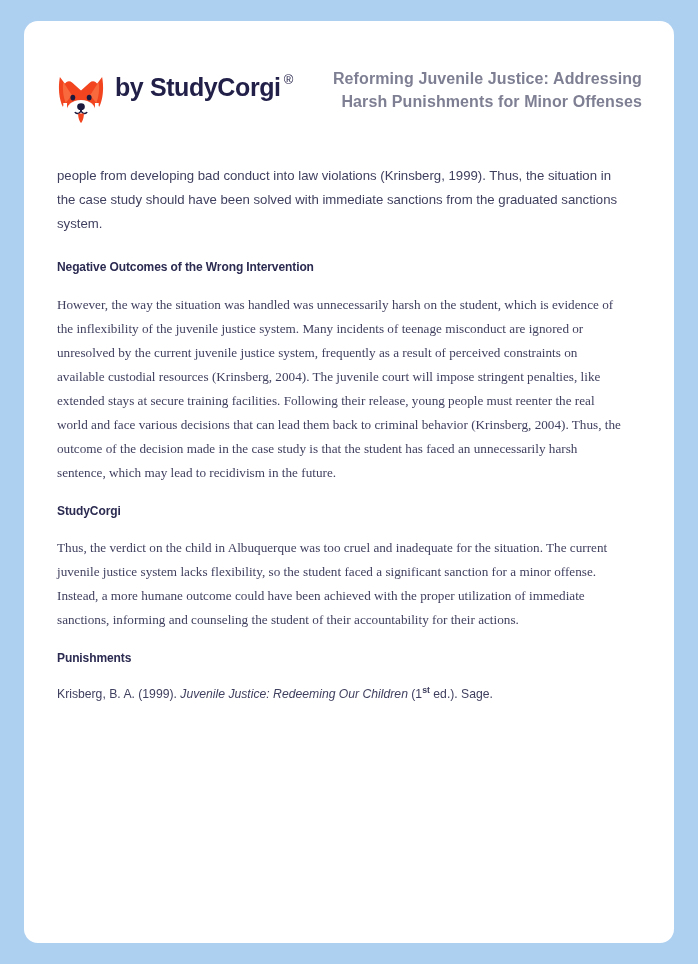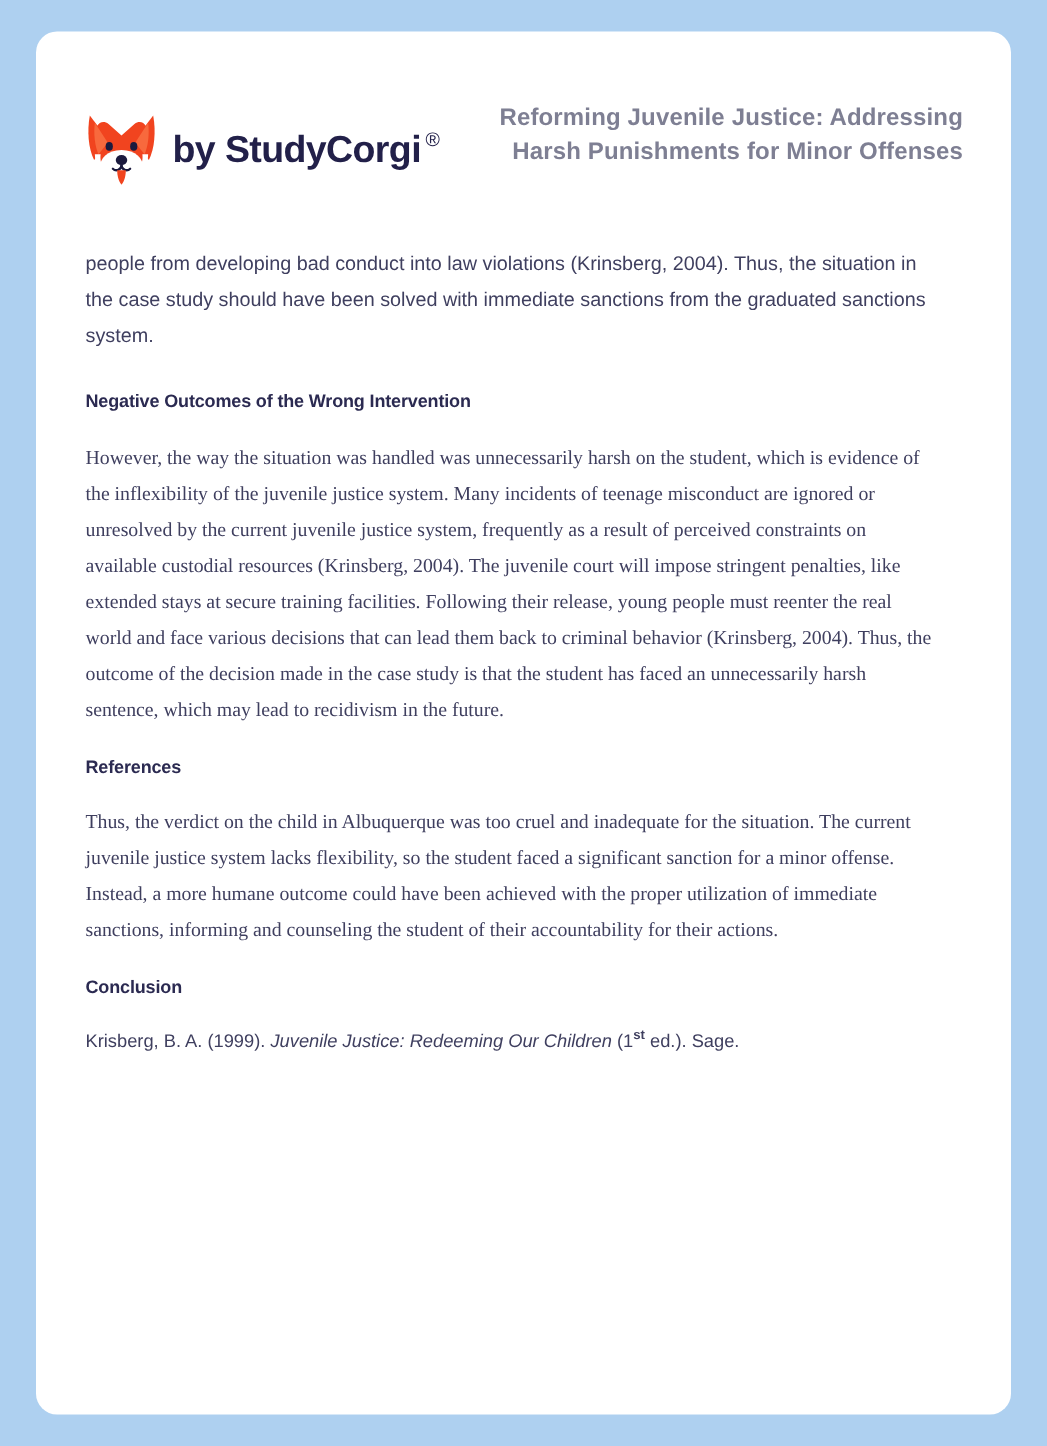--- a/index.html
+++ b/index.html
@@ -27,21 +27,21 @@
   
   .doc-header {
     display: flex;
     align-items: flex-start;
     justify-content: space-between;
     padding: 42px 32px 0 33px;
     box-sizing: border-box;
   }
   .brand {
     display: flex;
-    align-items: center;
+    align-items: flex-start;
     gap: 10px;
     padding-top: 12px;
   }
   .brand-logo {
     width: 48px;
     height: 50px;
     flex: 0 0 auto;
     display: block;
   }
   .brand-wordmark {
@@ -168,34 +168,34 @@
     </div>
 
     <div class="header-meta">
       <p class="header-title">Reforming Juvenile Justice: Addressing Harsh Punishments for Minor Offenses</p>
     </div>
 
   </div>
 
   <div class="doc-body">
 
-    <p class="para">people from developing bad conduct into law violations (Krinsberg, 2004). Thus, the situation in the case study should have been solved with immediate sanctions from the graduated sanctions system.</p>
+    <p class="para">people from developing bad conduct into law violations (Krinsberg, 1999). Thus, the situation in the case study should have been solved with immediate sanctions from the graduated sanctions system.</p>
 
     <div class="block">
       <h2 class="section-heading">Negative Outcomes of the Wrong Intervention</h2>
       <p class="para">However, the way the situation was handled was unnecessarily harsh on the student, which is evidence of the inflexibility of the juvenile justice system. Many incidents of teenage misconduct are ignored or unresolved by the current juvenile justice system, frequently as a result of perceived constraints on available custodial resources (Krinsberg, 2004). The juvenile court will impose stringent penalties, like extended stays at secure training facilities. Following their release, young people must reenter the real world and face various decisions that can lead them back to criminal behavior (Krinsberg, 2004). Thus, the outcome of the decision made in the case study is that the student has faced an unnecessarily harsh sentence, which may lead to recidivism in the future.</p>
     </div>
 
     <div class="block">
-      <h2 class="section-heading">References</h2>
+      <h2 class="section-heading">StudyCorgi</h2>
       <p class="para">Thus, the verdict on the child in Albuquerque was too cruel and inadequate for the situation. The current juvenile justice system lacks flexibility, so the student faced a significant sanction for a minor offense. Instead, a more humane outcome could have been achieved with the proper utilization of immediate sanctions, informing and counseling the student of their accountability for their actions.</p>
     </div>
 
     <div class="block">
-      <h2 class="section-heading">Conclusion</h2>
+      <h2 class="section-heading">Punishments</h2>
       <p class="ref-entry">
         <span>Krisberg, B. A. (1999). </span><span class="ital">Juvenile Justice: Redeeming Our Children</span><span> (1</span><sup>st</sup><span> ed.). Sage.</span>
       </p>
     </div>
 
   </div>
 
 </div>
 
 </body></html>

